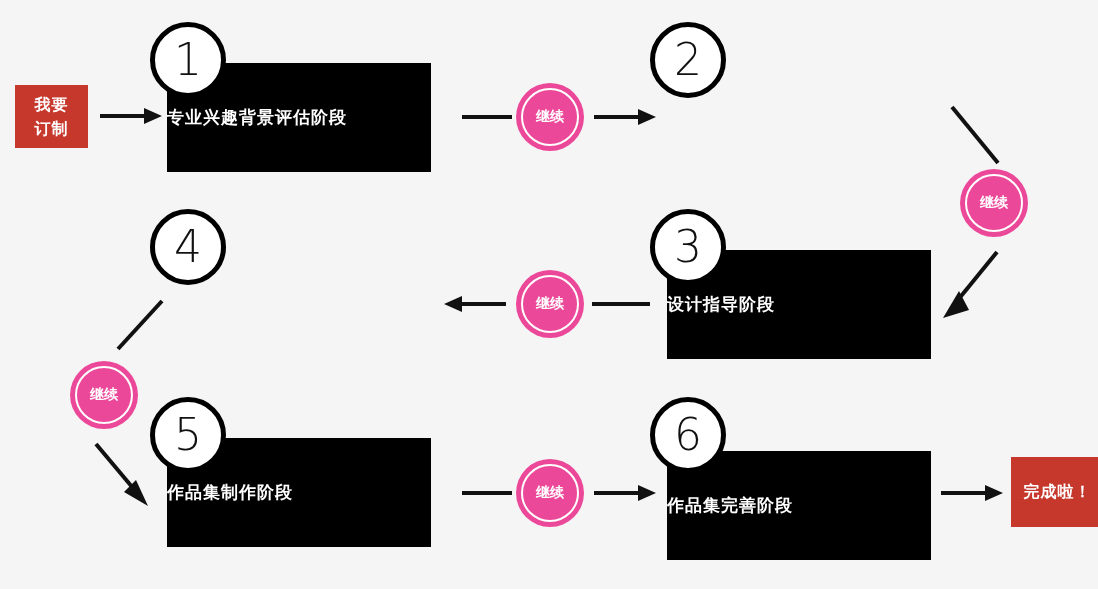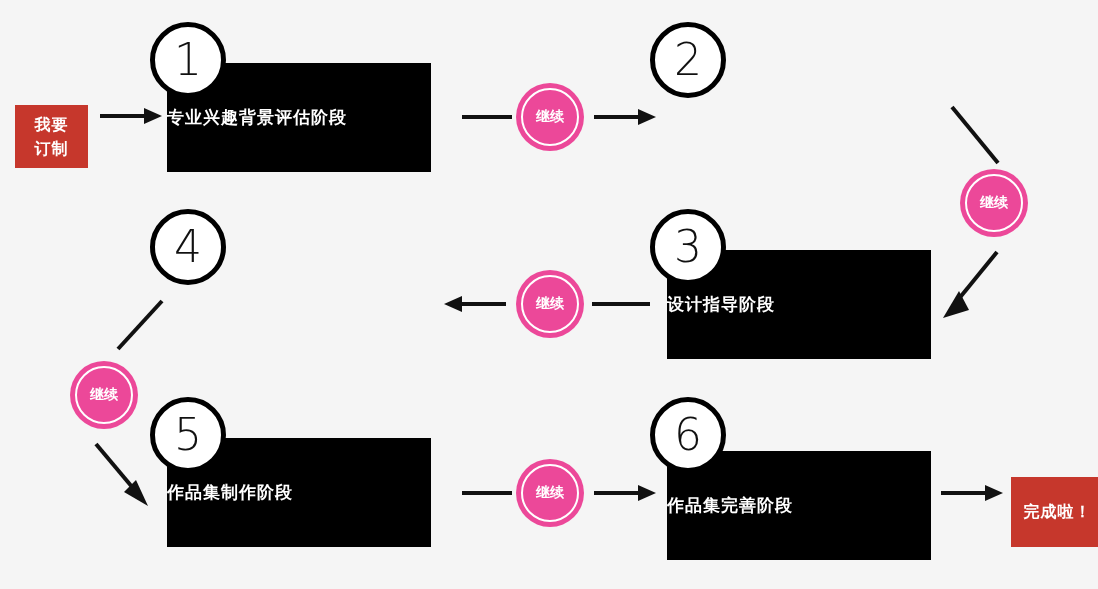--- a/index.html
+++ b/index.html
@@ -44,21 +44,20 @@
     line-height:1;
     font-family:"DejaVu Sans","Liberation Sans",sans-serif;
   }
 
   
   .terminal{
     position:absolute;
     background:#c6372c;
     display:flex;align-items:center;justify-content:center;
     z-index:3;
-    margin-top:20px;
   }
   .terminal-label{
     color:#fff;
     font-size:16px;
     font-weight:bold;
     line-height:1.45;
     text-align:center;
     white-space:pre-line;
     letter-spacing:1px;
   }

